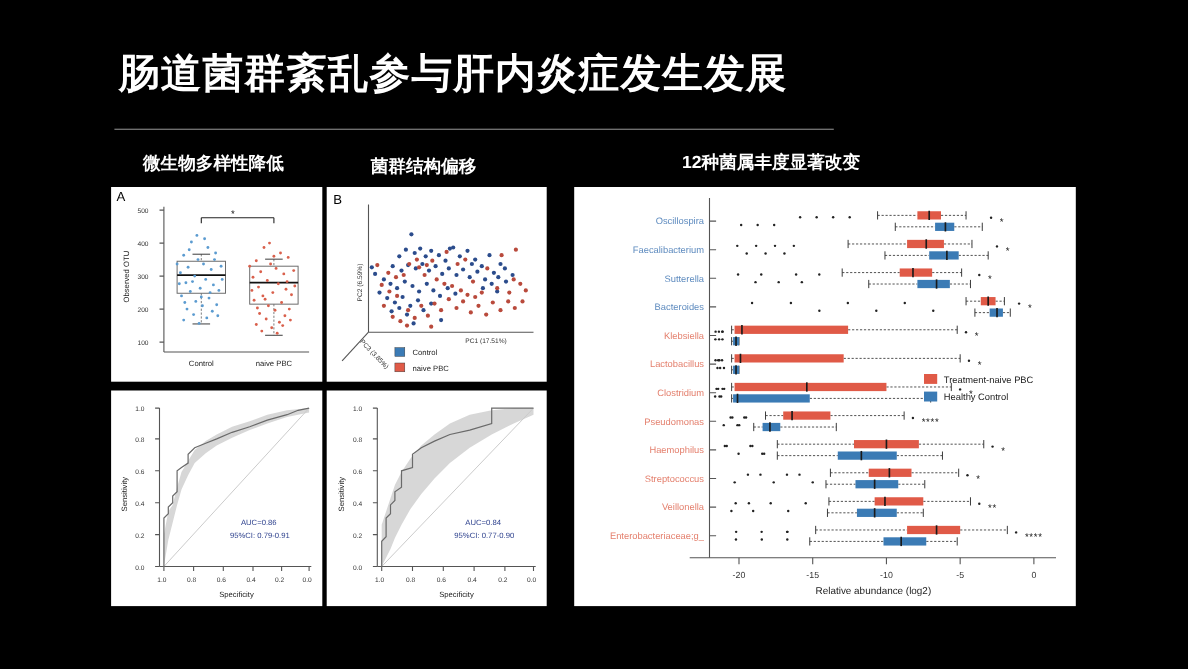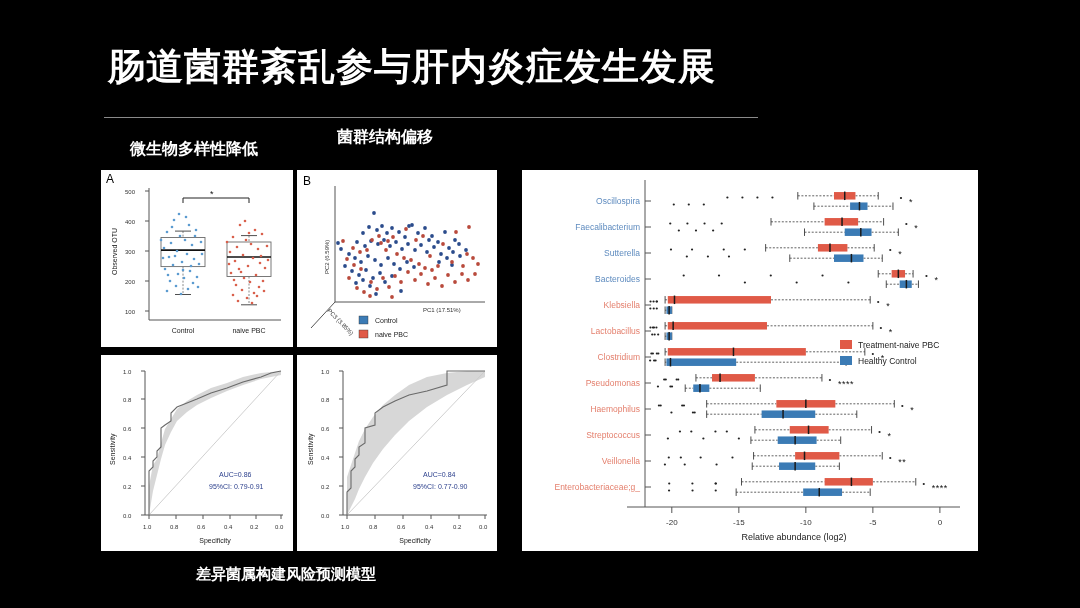--- a/index.html
+++ b/index.html
@@ -29,21 +29,21 @@
 
   
   .sec-head {
     position: absolute;
     color: #ffffff;
     font-size: 16px;
     font-weight: 700;
     white-space: nowrap;
   }
   #head-a { left: 130px; top: 139px; }
-  #head-b { left: 337px; top: 127px; }
+  #head-b { left: 337px; top: 141px; }
   #head-c { left: 620px; top: 138px; }
   #caption-bottom {
     position: absolute; left: 196px; top: 565px;
     color: #ffffff; font-size: 15px; font-weight: 700; white-space: nowrap;
   }
 
   
   .panel { position: absolute; background: #ffffff; overflow: hidden; }
   #panel-a { left: 101px; top: 170px; width: 192px; height: 177px; }
   #panel-b { left: 297px; top: 170px; width: 200px; height: 177px; }
@@ -91,20 +91,21 @@
 </head>
 <body>
 
 <div id="slide">
 
   <div id="title">肠道菌群紊乱参与肝内炎症发生发展</div>
   <div id="title-rule"></div>
 
   <div class="sec-head" id="head-a">微生物多样性降低</div>
   <div class="sec-head" id="head-b">菌群结构偏移</div>
+  <div class="sec-head" id="head-c">12种菌属丰度显著改变</div>
 
   <div class="panel" id="panel-a">
     <svg width="192" height="177" viewBox="0 0 192 177">
       <text class="panel-letter" x="5" y="13">A</text>
 
       <line class="ax" x1="48" y1="18" x2="48" y2="150"></line>
       <line class="ax" x1="48" y1="150" x2="180" y2="150"></line>
 
       <g>
         <line class="ax" x1="44" y1="141" x2="48" y2="141"></line>
@@ -790,14 +791,13 @@
 
       <g>
         <rect id="leg-c0" x="318" y="170" width="12" height="9" fill="#E05A47"></rect>
         <text class="legtxt" x="336" y="178">Treatment-naive PBC</text>
         <rect id="leg-c1" x="318" y="186" width="12" height="9" fill="#3B7BB5"></rect>
         <text class="legtxt" x="336" y="194">Healthy Control</text>
       </g>
     </svg>
   </div>
 
-  <div id="caption-bottom">差异菌属构建风险预测模型</div>
 </div>
 
 </body></html>

